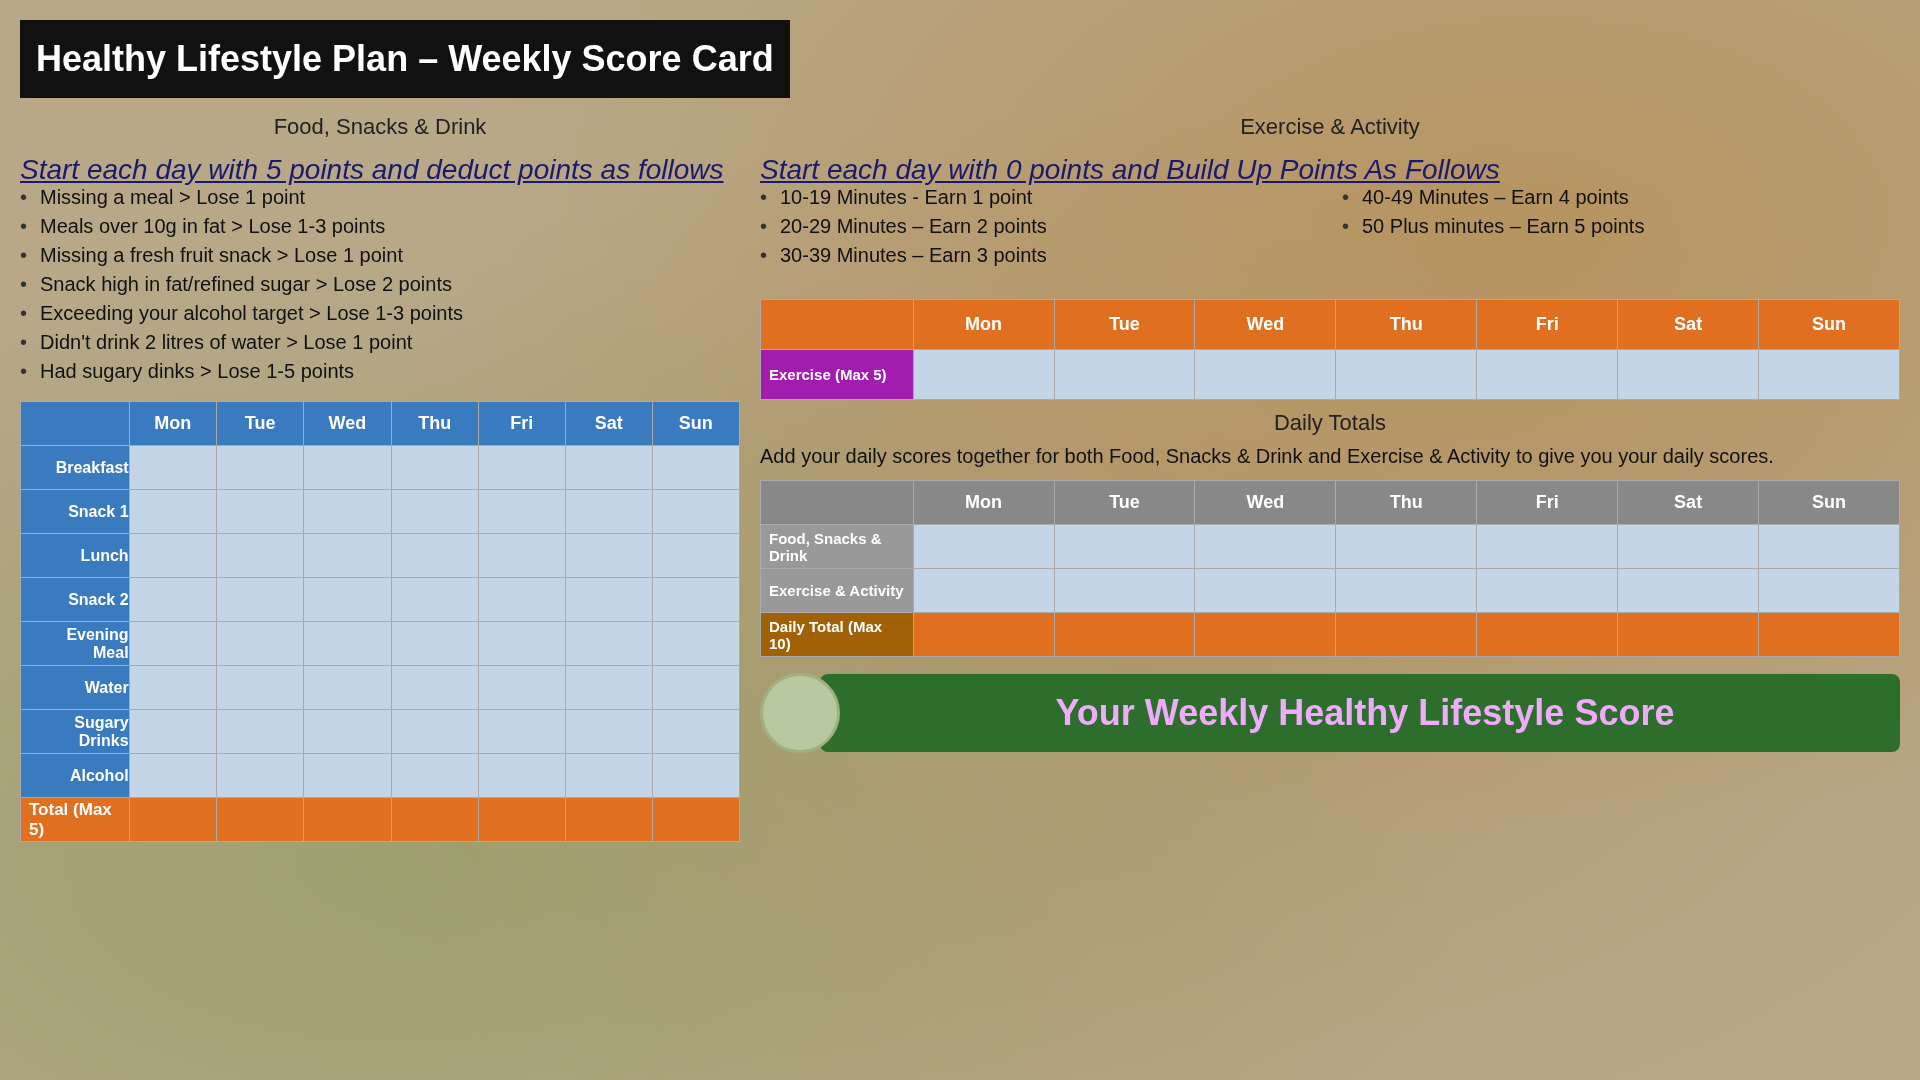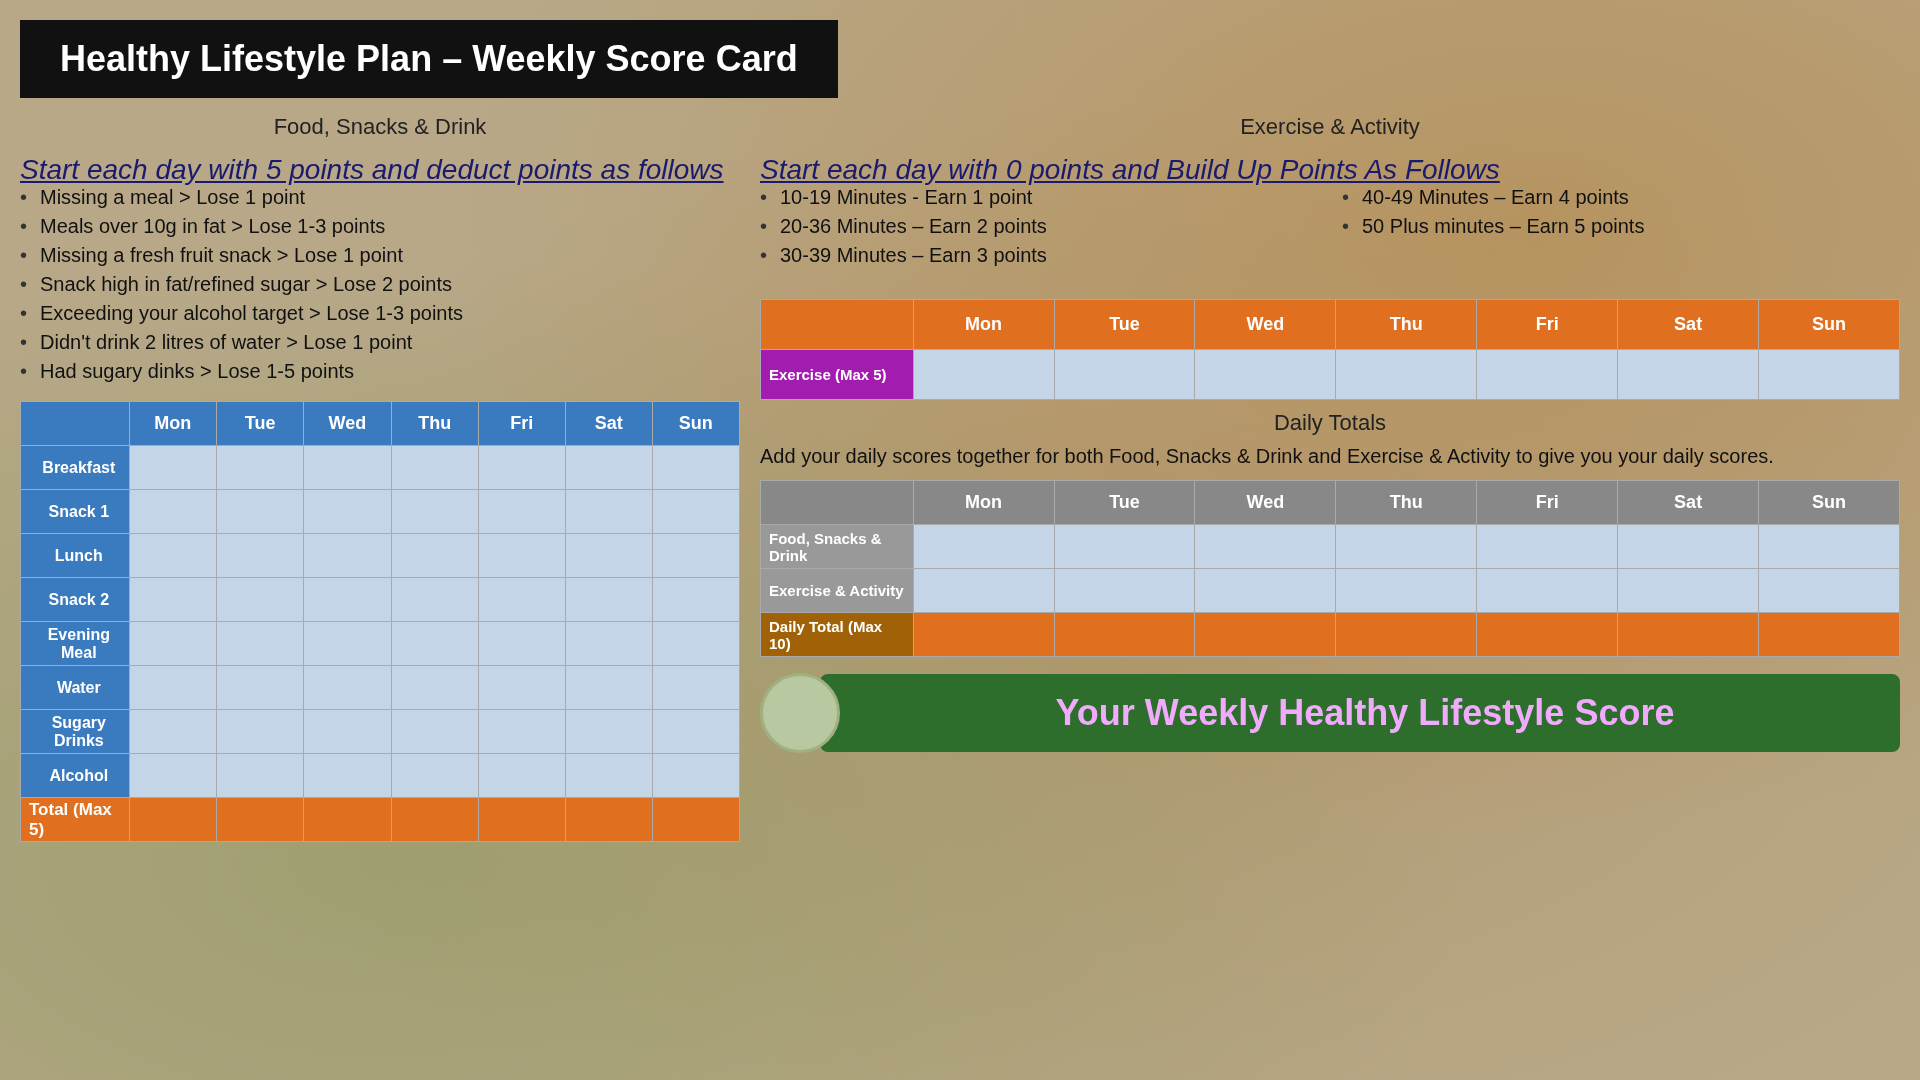--- a/index.html
+++ b/index.html
@@ -29,21 +29,21 @@
       z-index: 1;
       padding: 0;
       width: 100%;
       height: 100%;
     }
 
     
     .title-bar {
       background: #111;
       color: #fff;
-      padding: 18px 40px;
+      padding: 18px 16px;
       display: inline-block;
       margin: 20px 0 0 20px;
     }
 
     .title-bar h1 {
       font-size: 36px;
       font-weight: bold;
       color: #fff;
     }
 
@@ -120,21 +120,21 @@
       color: #fff;
       font-size: 18px;
       font-weight: bold;
     }
 
     .score-table .row-label {
       background: #3a7abf;
       color: #fff;
       font-size: 16px;
       font-weight: bold;
-      text-align: center;
+      text-align: right;
       padding-left: 8px;
       width: 110px;
     }
 
     .score-table .data-cell {
       background: #c5d5e8;
       width: 90px;
     }
 
     .score-table .total-label {
@@ -423,21 +423,21 @@
     </div>
 
     <div class="right-col">
       <div class="section-label">Exercise &amp; Activity</div>
       <div class="section-heading">Start each day with 0 points and Build Up Points As Follows</div>
 
       <div class="bullets-two-col">
         <div class="bullet-col">
           <ul class="bullet-list">
             <li>10-19 Minutes - Earn 1 point</li>
-            <li>20-36 Minutes – Earn 2 points</li>
+            <li>20-29 Minutes – Earn 2 points</li>
             <li>30-39 Minutes – Earn 3 points</li>
           </ul>
         </div>
         <div class="bullet-col">
           <ul class="bullet-list">
             <li>40-49 Minutes – Earn 4 points</li>
             <li>50 Plus minutes – Earn 5 points</li>
           </ul>
         </div>
       </div>

